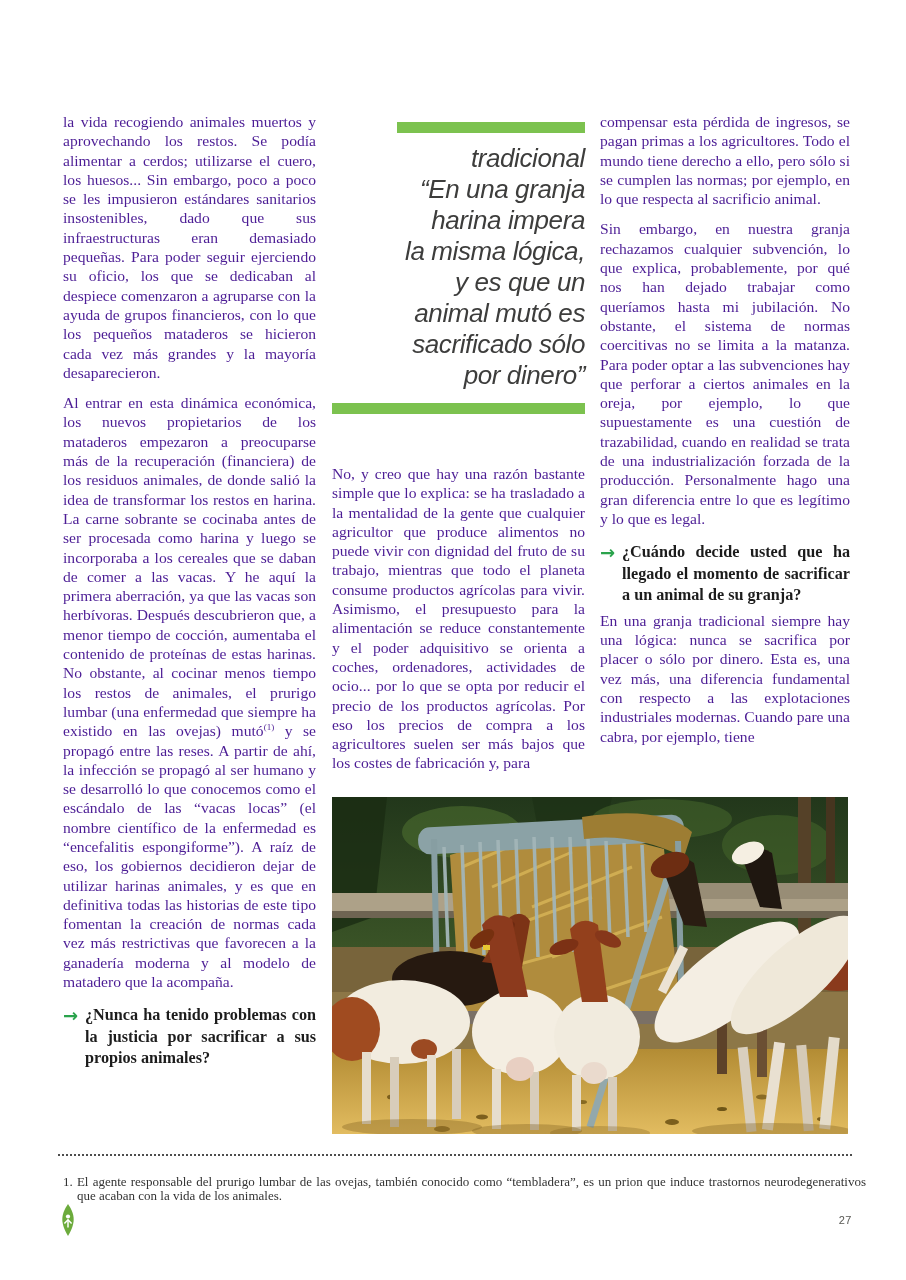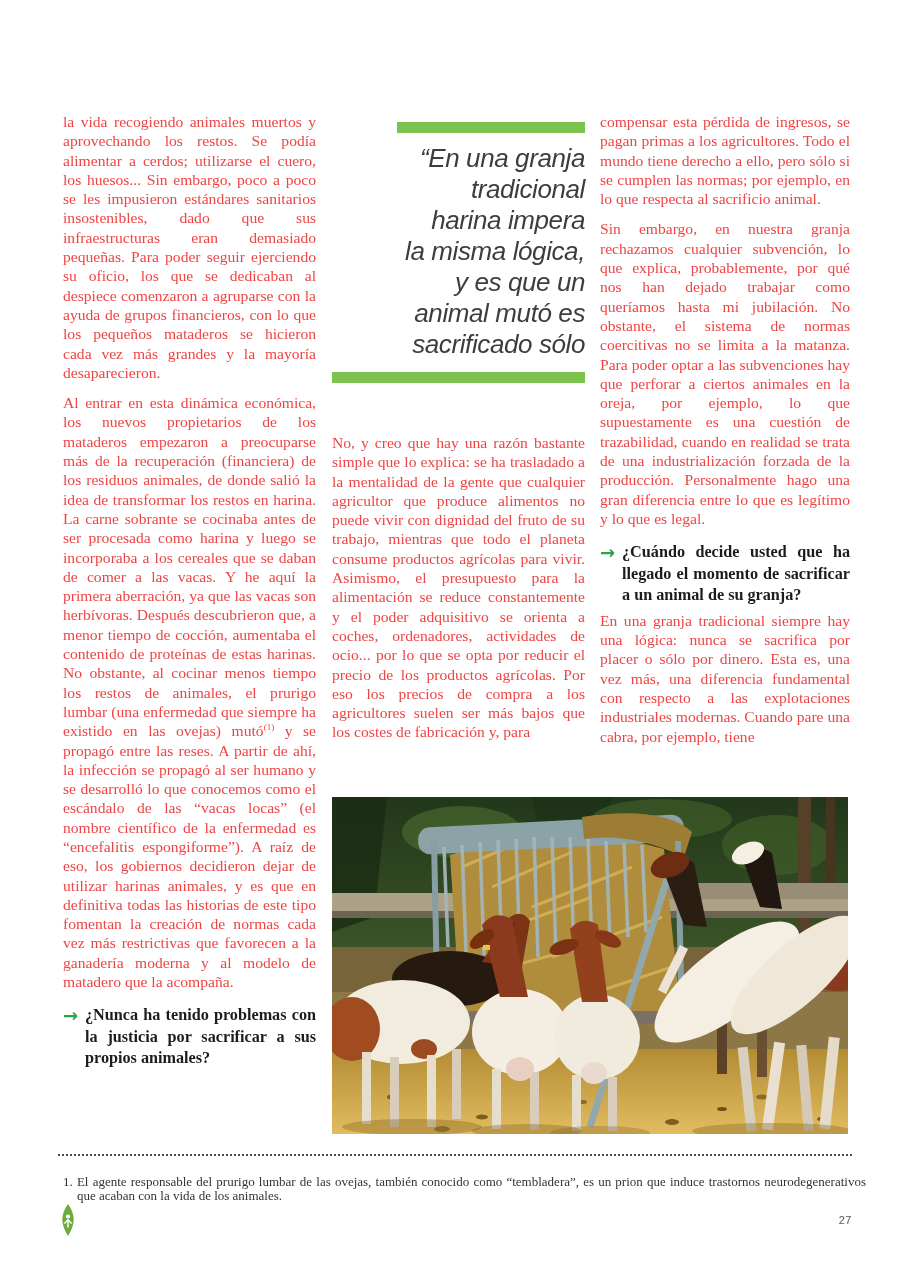--- a/index.html
+++ b/index.html
@@ -4,21 +4,21 @@
 <style>
   html,body{margin:0;padding:0;background:#ffffff;}
   .page{position:relative;width:906px;height:1280px;background:#fff;overflow:hidden;
         font-family:"Liberation Serif",serif;color:#262626;}
   
   .col{position:absolute;top:112px;}
   .col1{left:63px;width:253px;}
   .col2{left:332px;width:253px;}
   .col3{left:600px;width:250px;}
   p.body{margin:0 0 11px 0;font-size:15.6px;line-height:19.3px;text-align:justify;
-         color:#ef4444;}
+         color:#4c1d95;}
   p.body:last-child{margin-bottom:15px;}
   sup.fn{font-size:9px;line-height:0;vertical-align:super;}
   
   .quote-block{padding-top:10px;}
   .quote-bar-top{margin-left:auto;width:188px;height:11px;background:#7cc24f;}
   .quote-lines{margin:10px 0 12px 0;text-align:right;
                font-family:"Liberation Sans",sans-serif;font-style:italic;
                font-size:26px;line-height:31px;color:#3d3d3c;letter-spacing:-0.4px;}
   .quote-lines span{display:block;}
   .quote-bar-bottom{width:100%;height:11px;background:#7cc24f;}
@@ -60,27 +60,28 @@
     <div class="question">
       <span class="q-arrow">→</span>
       <span>¿Nunca ha tenido problemas con la justicia por sacrificar a sus propios animales?</span>
     </div>
   </div>
 
   <div class="col col2">
     <div class="quote-block">
       <div class="quote-bar-top"></div>
       <div class="quote-lines">
+        <span>tradicional</span>
         <span>“En una granja</span>
-        <span>tradicional</span>
         <span>harina impera</span>
         <span>la misma lógica,</span>
         <span>y es que un</span>
         <span>animal mutó es</span>
         <span>sacrificado sólo</span>
+        <span>por dinero”</span>
       </div>
       <div class="quote-bar-bottom"></div>
     </div>
     <p class="body">No, y creo que hay una razón bastante simple que lo explica: se ha trasladado a la mentalidad de la gente que cualquier agricultor que produce alimentos no puede vivir con dignidad del fruto de su trabajo, mientras que todo el planeta consume productos agrícolas para vivir. Asimismo, el presupuesto para la alimentación se reduce constantemente y el poder adquisitivo se orienta a coches, ordenadores, actividades de ocio... por lo que se opta por reducir el precio de los productos agrícolas. Por eso los precios de compra a los agricultores suelen ser más bajos que los costes de fabricación y, para</p>
   </div>
 
   <div class="col col3">
     <p class="body">compensar esta pérdida de ingresos, se pagan primas a los agricultores. Todo el mundo tiene derecho a ello, pero sólo si se cumplen las normas; por ejemplo, en lo que respecta al sacrificio animal.</p>
     <p class="body">Sin embargo, en nuestra granja rechazamos cualquier subvención, lo que explica, probablemente, por qué nos han dejado trabajar como queríamos hasta mi jubilación. No obstante, el sistema de normas coercitivas no se limita a la matanza. Para poder optar a las subvenciones hay que perforar a ciertos animales en la oreja, por ejemplo, lo que supuestamente es una cuestión de trazabilidad, cuando en realidad se trata de una industrialización forzada de la producción. Personalmente hago una gran diferencia entre lo que es legítimo y lo que es legal.</p>
     <div class="question" style="margin-bottom:4px;">

